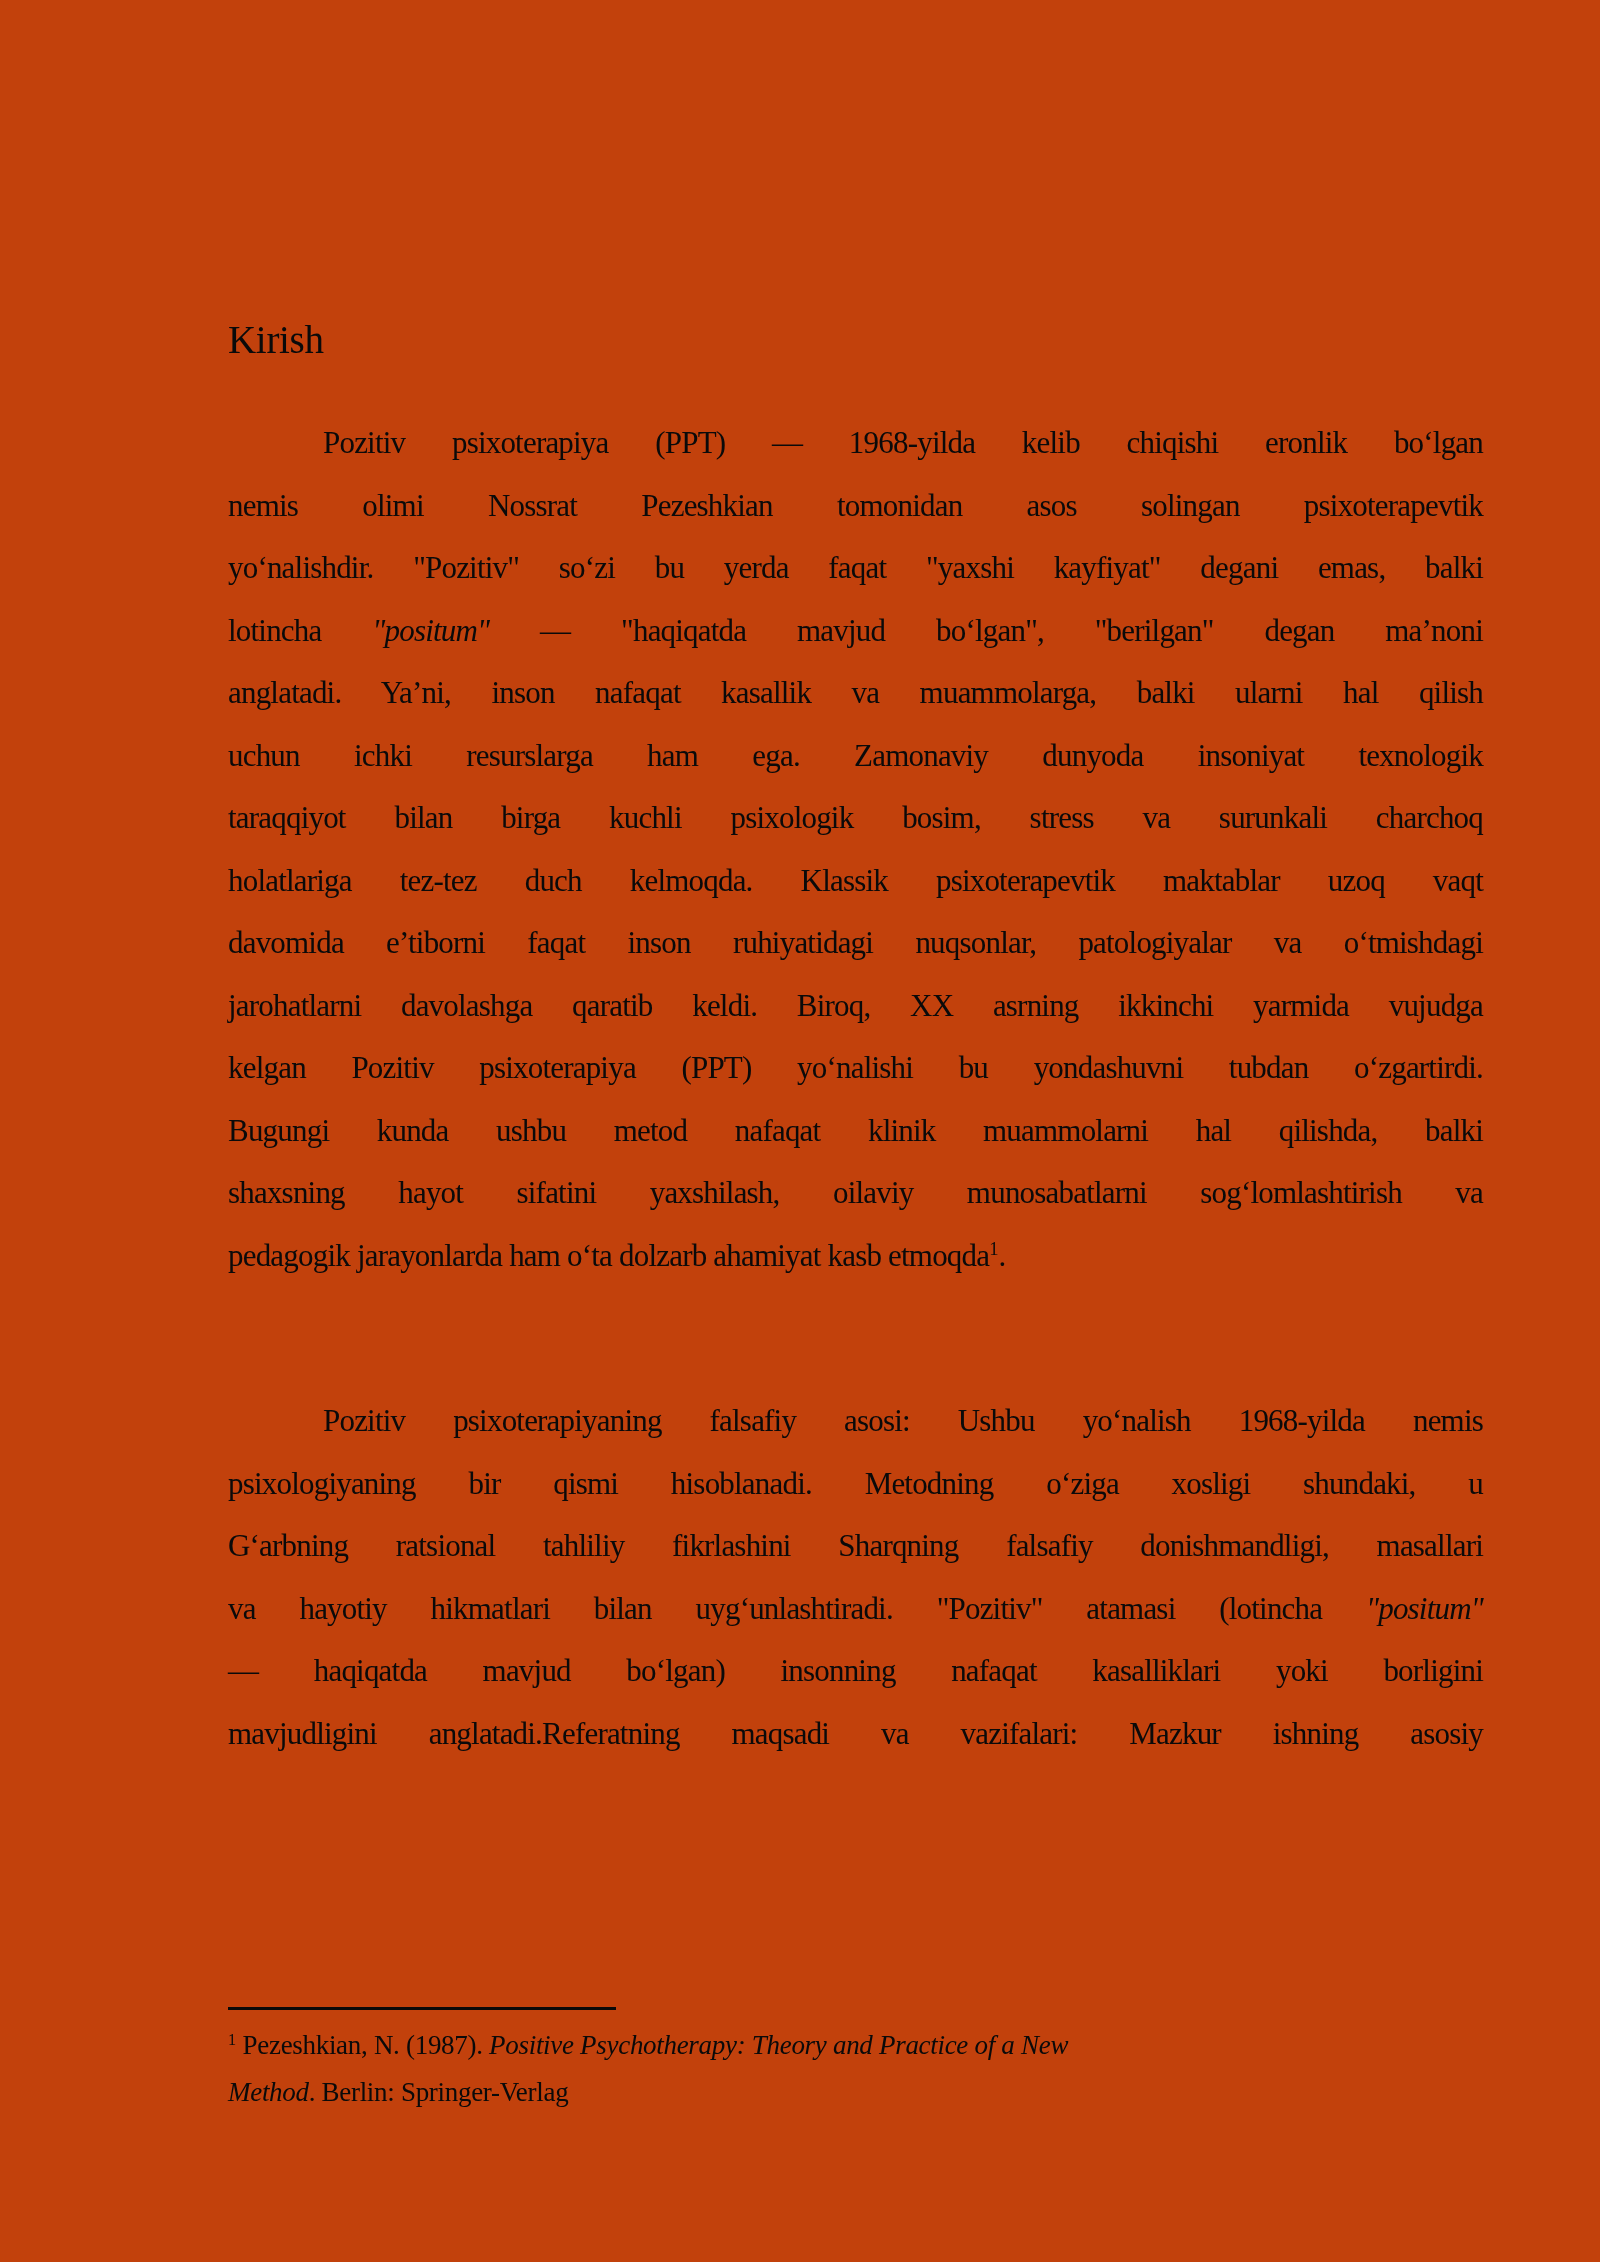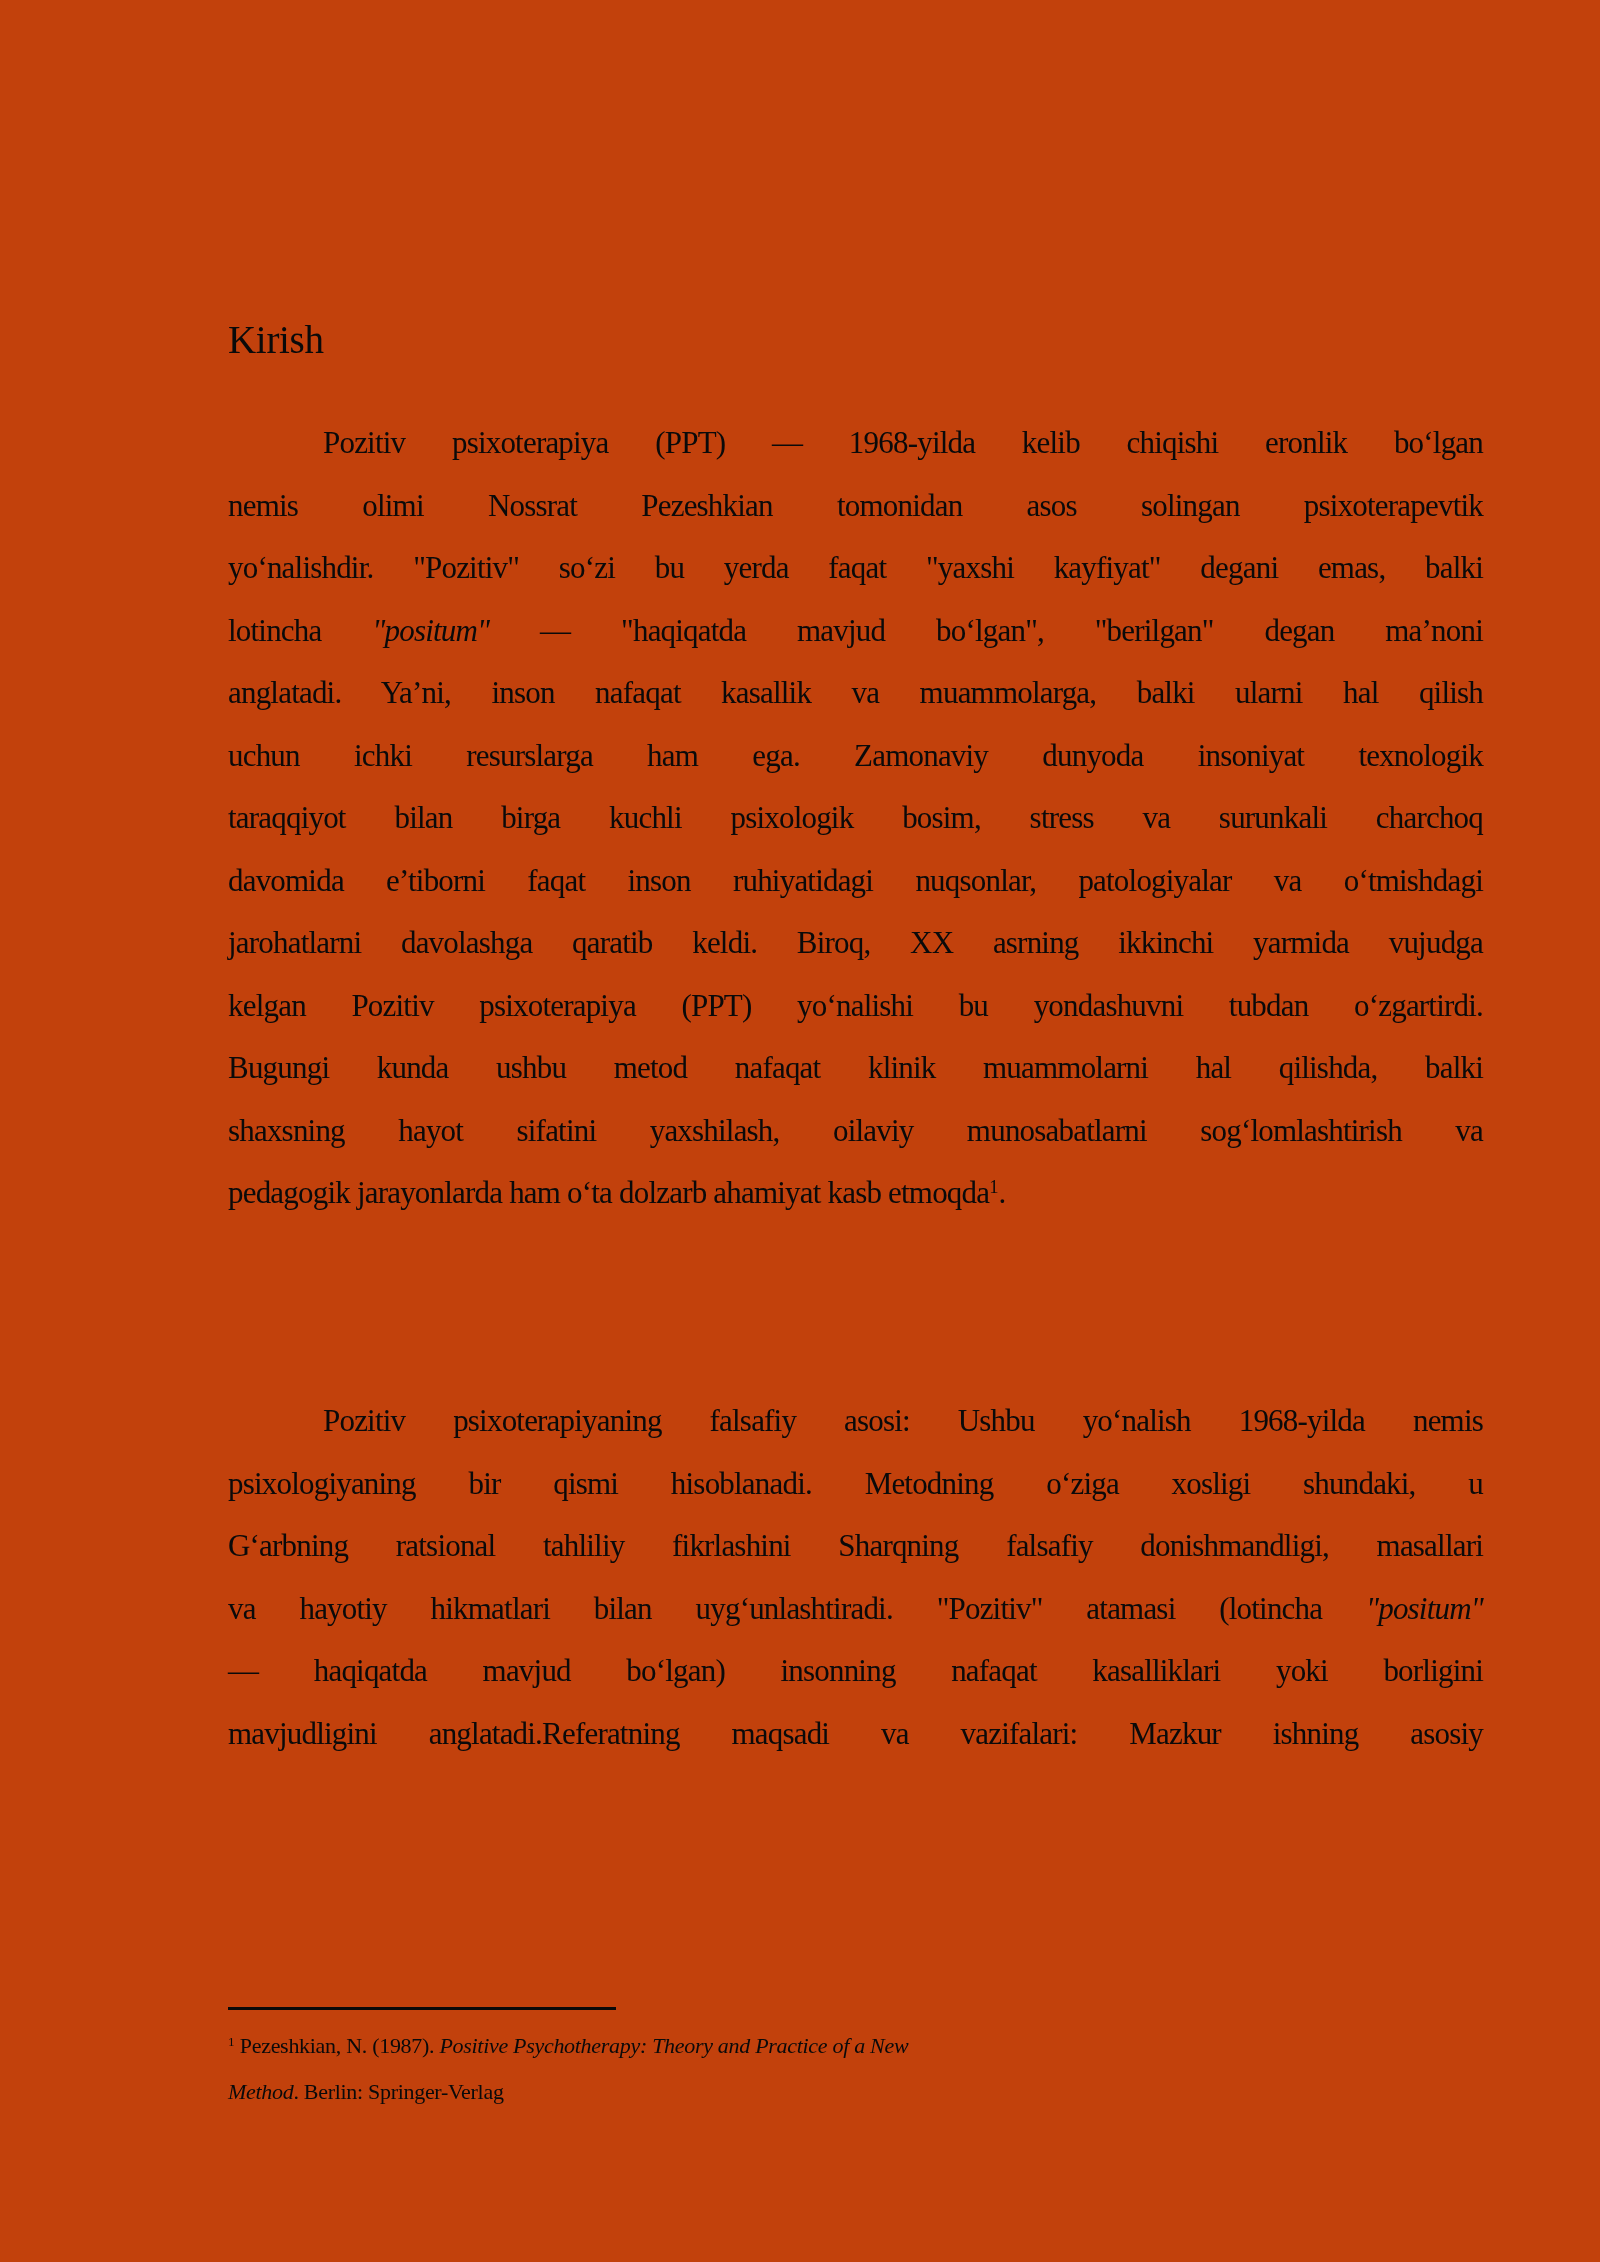--- a/index.html
+++ b/index.html
@@ -64,41 +64,42 @@
     width: 1255px;
   }
   .footnote-rule {
     width: 388px;
     height: 0;
     border-top: 3px solid #0a0a0a;
     margin: 0;
   }
   .footnote-lines { margin-top: 14px; }
   .footnote-lines .line {
-    font-size: 22px;
+    font-size: 27px;
     line-height: 43px;
     letter-spacing: -0.3px;
     text-align: left;
   }
 </style>
 </head>
 <body>
 
 <div class="page">
 
   <h1 class="heading">Kirish</h1>
 
   <div id="para1" class="textblock">
       <div class="line justify indent"><span>Pozitiv psixoterapiya (PPT) — 1968-yilda kelib chiqishi eronlik bo‘lgan</span></div>
       <div class="line justify"><span>nemis olimi Nossrat Pezeshkian tomonidan asos solingan psixoterapevtik</span></div>
       <div class="line justify"><span>yo‘nalishdir. "Pozitiv" so‘zi bu yerda faqat "yaxshi kayfiyat" degani emas, balki</span></div>
       <div class="line justify"><span>lotincha </span><span class="italic">"positum"</span><span> — "haqiqatda mavjud bo‘lgan", "berilgan" degan ma’noni</span></div>
       <div class="line justify"><span>anglatadi. Ya’ni, inson nafaqat kasallik va muammolarga, balki ularni hal qilish</span></div>
       <div class="line justify"><span>uchun ichki resurslarga ham ega. Zamonaviy dunyoda insoniyat texnologik</span></div>
       <div class="line justify"><span>taraqqiyot bilan birga kuchli psixologik bosim, stress va surunkali charchoq</span></div>
+      <div class="line justify"><span>holatlariga tez-tez duch kelmoqda. Klassik psixoterapevtik maktablar uzoq vaqt</span></div>
       <div class="line justify"><span>davomida e’tiborni faqat inson ruhiyatidagi nuqsonlar, patologiyalar va o‘tmishdagi</span></div>
       <div class="line justify"><span>jarohatlarni davolashga qaratib keldi. Biroq, XX asrning ikkinchi yarmida vujudga</span></div>
       <div class="line justify"><span>kelgan Pozitiv psixoterapiya (PPT) yo‘nalishi bu yondashuvni tubdan o‘zgartirdi.</span></div>
       <div class="line justify"><span>Bugungi kunda ushbu metod nafaqat klinik muammolarni hal qilishda, balki</span></div>
       <div class="line justify"><span>shaxsning hayot sifatini yaxshilash, oilaviy munosabatlarni sog‘lomlashtirish va</span></div>
       <div class="line no-stretch"><span>pedagogik jarayonlarda ham o‘ta dolzarb ahamiyat kasb etmoqda</span><span class="sup">1</span><span>.</span></div>
     </div>
 
   <div id="para2" class="textblock">
       <div class="line justify indent"><span>Pozitiv psixoterapiyaning falsafiy asosi: Ushbu yo‘nalish 1968-yilda nemis</span></div>

